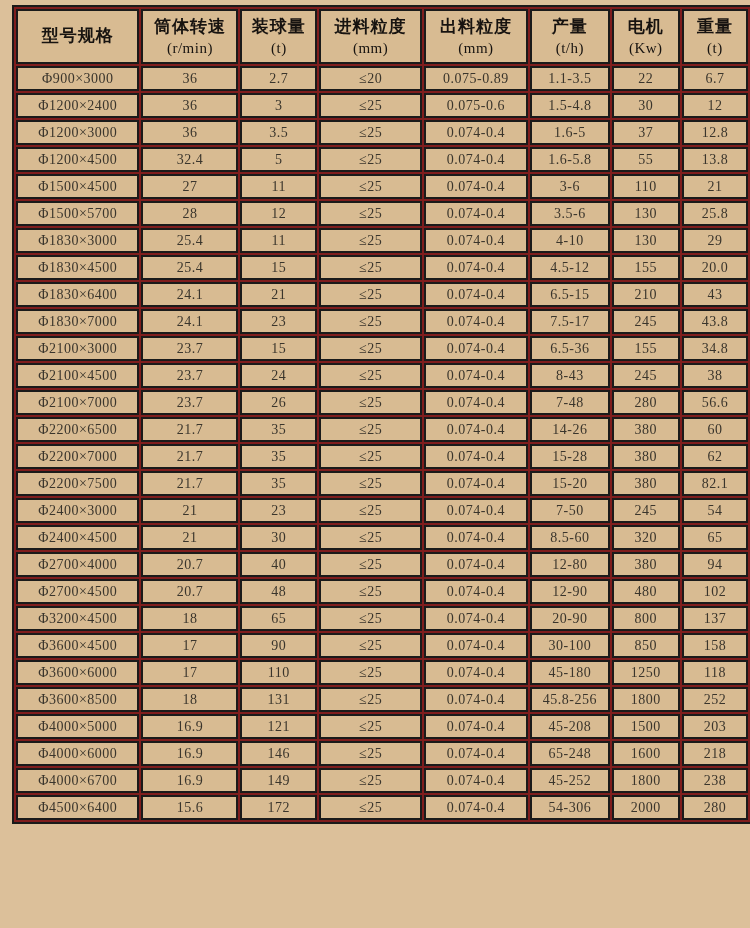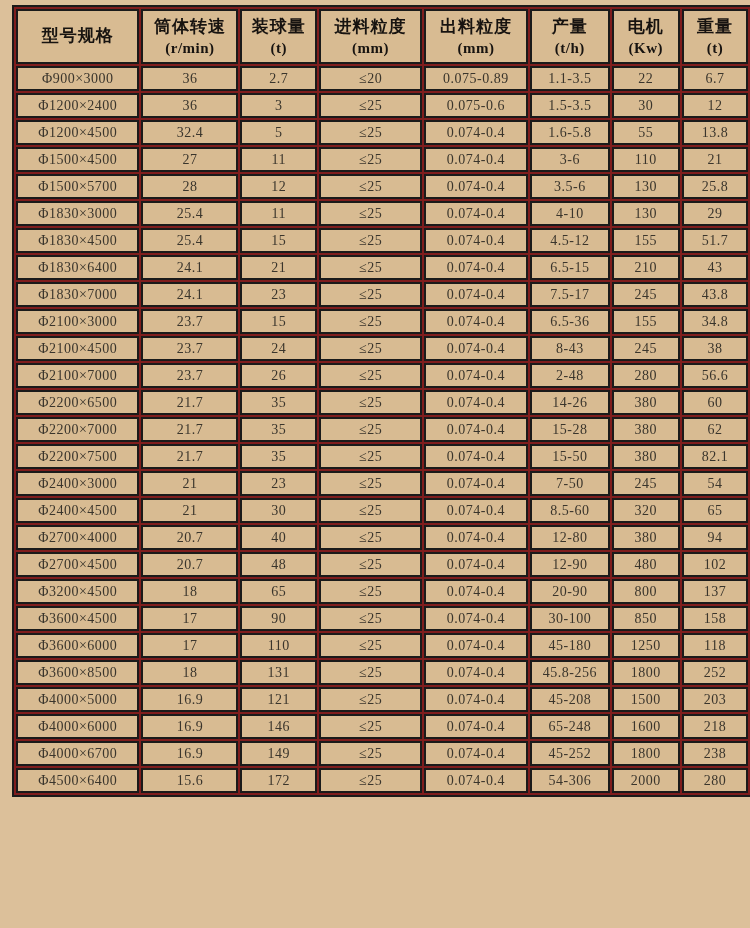--- a/index.html
+++ b/index.html
@@ -45,21 +45,21 @@
     letter-spacing: 0.5px;
   }
   .h-title {
     font-size: 17px;
     font-weight: bold;
     line-height: 1.3;
     letter-spacing: 1px;
   }
   .h-unit {
     font-size: 15px;
-    font-weight: bold;
+    font-weight: normal;
     line-height: 1.2;
     letter-spacing: 0.5px;
   }
   .h-unit:empty { display: none; }
 </style>
 </head>
 <body>
 
 <div class="table-wrap">
   <table class="spec-table">
@@ -119,23 +119,33 @@
           <td>1.1-3.5</td>
           <td>22</td>
           <td>6.7</td>
         </tr>
         <tr>
           <td>Φ1200×2400</td>
           <td>36</td>
           <td>3</td>
           <td>≤25</td>
           <td>0.075-0.6</td>
-          <td>1.5-3.5</td>
+          <td>1.5-4.8</td>
           <td>30</td>
           <td>12</td>
+        </tr>
+        <tr>
+          <td>Φ1200×3000</td>
+          <td>36</td>
+          <td>3.5</td>
+          <td>≤25</td>
+          <td>0.074-0.4</td>
+          <td>1.6-5</td>
+          <td>37</td>
+          <td>12.8</td>
         </tr>
         <tr>
           <td>Φ1200×4500</td>
           <td>32.4</td>
           <td>5</td>
           <td>≤25</td>
           <td>0.074-0.4</td>
           <td>1.6-5.8</td>
           <td>55</td>
           <td>13.8</td>
@@ -171,21 +181,21 @@
           <td>29</td>
         </tr>
         <tr>
           <td>Φ1830×4500</td>
           <td>25.4</td>
           <td>15</td>
           <td>≤25</td>
           <td>0.074-0.4</td>
           <td>4.5-12</td>
           <td>155</td>
-          <td>51.7</td>
+          <td>20.0</td>
         </tr>
         <tr>
           <td>Φ1830×6400</td>
           <td>24.1</td>
           <td>21</td>
           <td>≤25</td>
           <td>0.074-0.4</td>
           <td>6.5-15</td>
           <td>210</td>
           <td>43</td>
@@ -219,21 +229,21 @@
           <td>8-43</td>
           <td>245</td>
           <td>38</td>
         </tr>
         <tr>
           <td>Φ2100×7000</td>
           <td>23.7</td>
           <td>26</td>
           <td>≤25</td>
           <td>0.074-0.4</td>
-          <td>2-48</td>
+          <td>7-48</td>
           <td>280</td>
           <td>56.6</td>
         </tr>
         <tr>
           <td>Φ2200×6500</td>
           <td>21.7</td>
           <td>35</td>
           <td>≤25</td>
           <td>0.074-0.4</td>
           <td>14-26</td>
@@ -249,21 +259,21 @@
           <td>15-28</td>
           <td>380</td>
           <td>62</td>
         </tr>
         <tr>
           <td>Φ2200×7500</td>
           <td>21.7</td>
           <td>35</td>
           <td>≤25</td>
           <td>0.074-0.4</td>
-          <td>15-50</td>
+          <td>15-20</td>
           <td>380</td>
           <td>82.1</td>
         </tr>
         <tr>
           <td>Φ2400×3000</td>
           <td>21</td>
           <td>23</td>
           <td>≤25</td>
           <td>0.074-0.4</td>
           <td>7-50</td>

